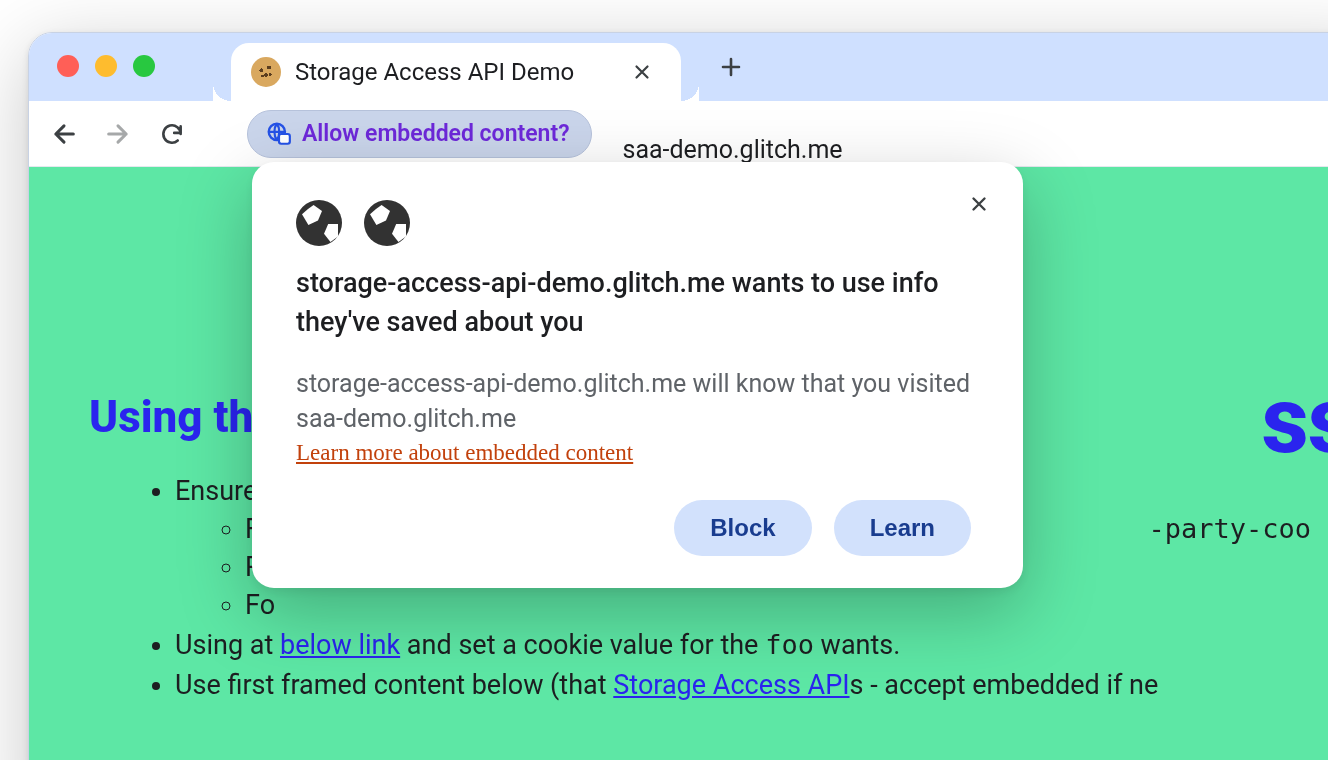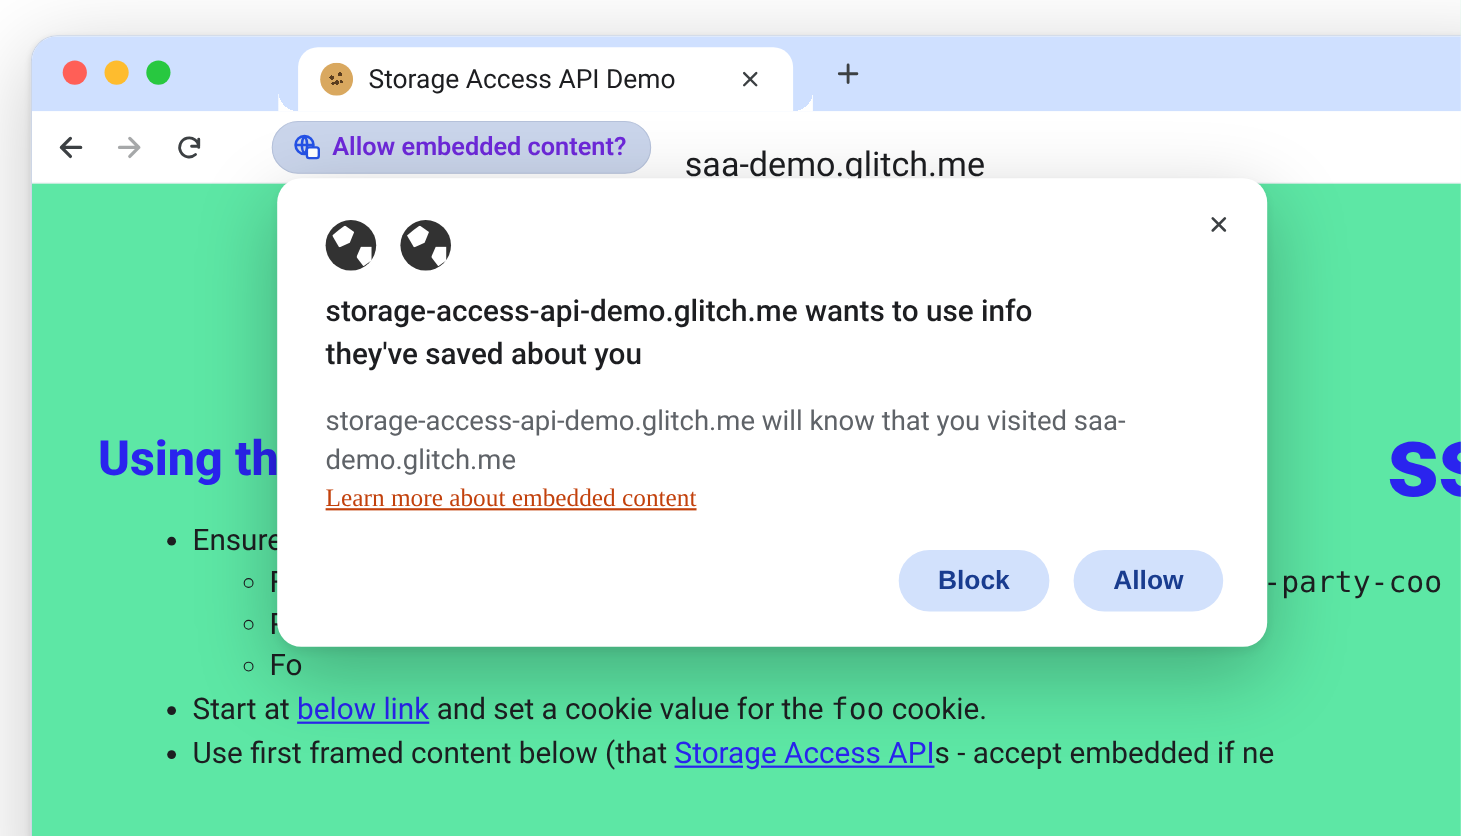--- a/index.html
+++ b/index.html
@@ -40,21 +40,21 @@
       z-index: 2;
     }
     .tl { width: 22px; height: 22px; border-radius: 50%; }
     .tl.red { background:#ff5f57; }
     .tl.yellow { background:#febc2e; }
     .tl.green { background:#28c840; }
 
     .tab-area { display:flex; align-items:flex-end; flex:1; height:100%; position:relative; }
 
     .tab {
-      margin-left: 116px;
+      margin-left: 76px;
       background: #fff;
       height: 58px;
       padding: 0 20px 0 20px;
       display:flex;
       align-items:center;
       gap: 14px;
       min-width: 450px;
       border-radius: 18px 18px 0 0;
       position: relative;
     }
@@ -121,21 +121,21 @@
       background:#cad5eb;
       border:1px solid #b6c2db;
       color:#6d28d9;
       font-size: 23px;
       font-weight:600;
       white-space: nowrap;
     }
     .chip svg { color:#2552e6; }
     .url-text {
       margin-left: 22px;
-      font-size: 31px;
+      font-size: 25px;
       color:#1d1e21;
       white-space: nowrap;
       margin-top: 32px;
     }
 
     
     .page {
       background:#5de7a5;
       min-height: 1000px;
       padding: 24px 60px;
@@ -163,25 +163,25 @@
     .sublist > li { margin: 6px 0; list-style: circle; }
     .list a, .page a { color:#2a24ee; text-decoration: underline; }
     .mono { font-family: ui-monospace, Menlo, monospace; }
     .list li, .sublist li { white-space: nowrap; }
 
     
     .popover {
       position:absolute;
       left: 252px;
       top: 162px;
-      width: 900px;
+      width: 771px;
       background:#fff;
       border-radius: 22px;
       box-shadow: 0 24px 72px rgba(0,0,0,.25), 0 4px 8px rgba(0,0,0,.06);
-      padding: 38px 40px 32px 44px;
+      padding: 38px 52px 32px 44px;
       z-index: 10;
     }
     .popover-icons { display:flex; gap:22px; }
     .globe {
       width: 46px; height:46px; border-radius:50%;
       display:inline-block;
       background:#323232;
       position:relative;
     }
     .globe::before{
@@ -287,21 +287,21 @@
           <li>
             <span>Fo</span>
             <span style="display:inline-block; width:860px;"></span>
             <span class="mono">-party-coo</span>
           </li>
           <li>Re</li>
           <li>Fo</li>
         </ul>
       </li>
       <li>
-        <span>Start at </span><a href="#">below link</a><span> and set a cookie value for the </span><span class="mono">foo</span><span> cookie.</span>
+        <span>Using at </span><a href="#">below link</a><span> and set a cookie value for the </span><span class="mono">foo</span><span> wants.</span>
       </li>
       <li>
         <span>Use first framed content below (that </span><a href="#">Storage Access API</a><span>s - accept embedded if ne</span>
       </li>
     </ul>
   </div>
 </div>
 
 <div class="popover">
   <span class="popover-close">
@@ -311,15 +311,15 @@
   </span>
   <div class="popover-icons">
     <span class="globe"></span>
     <span class="globe"></span>
   </div>
   <div class="popover-title">storage-access-api-demo.glitch.me wants to use info they've saved about you</div>
   <div class="popover-desc">storage-access-api-demo.glitch.me will know that you visited saa-demo.glitch.me</div>
   <a href="#" class="popover-link">Learn more about embedded content</a>
   <div class="popover-actions">
     <button class="pill">Block</button>
-    <button class="pill">Allow</button>
+    <button class="pill">Learn</button>
   </div>
 </div>
 
 </body></html>

